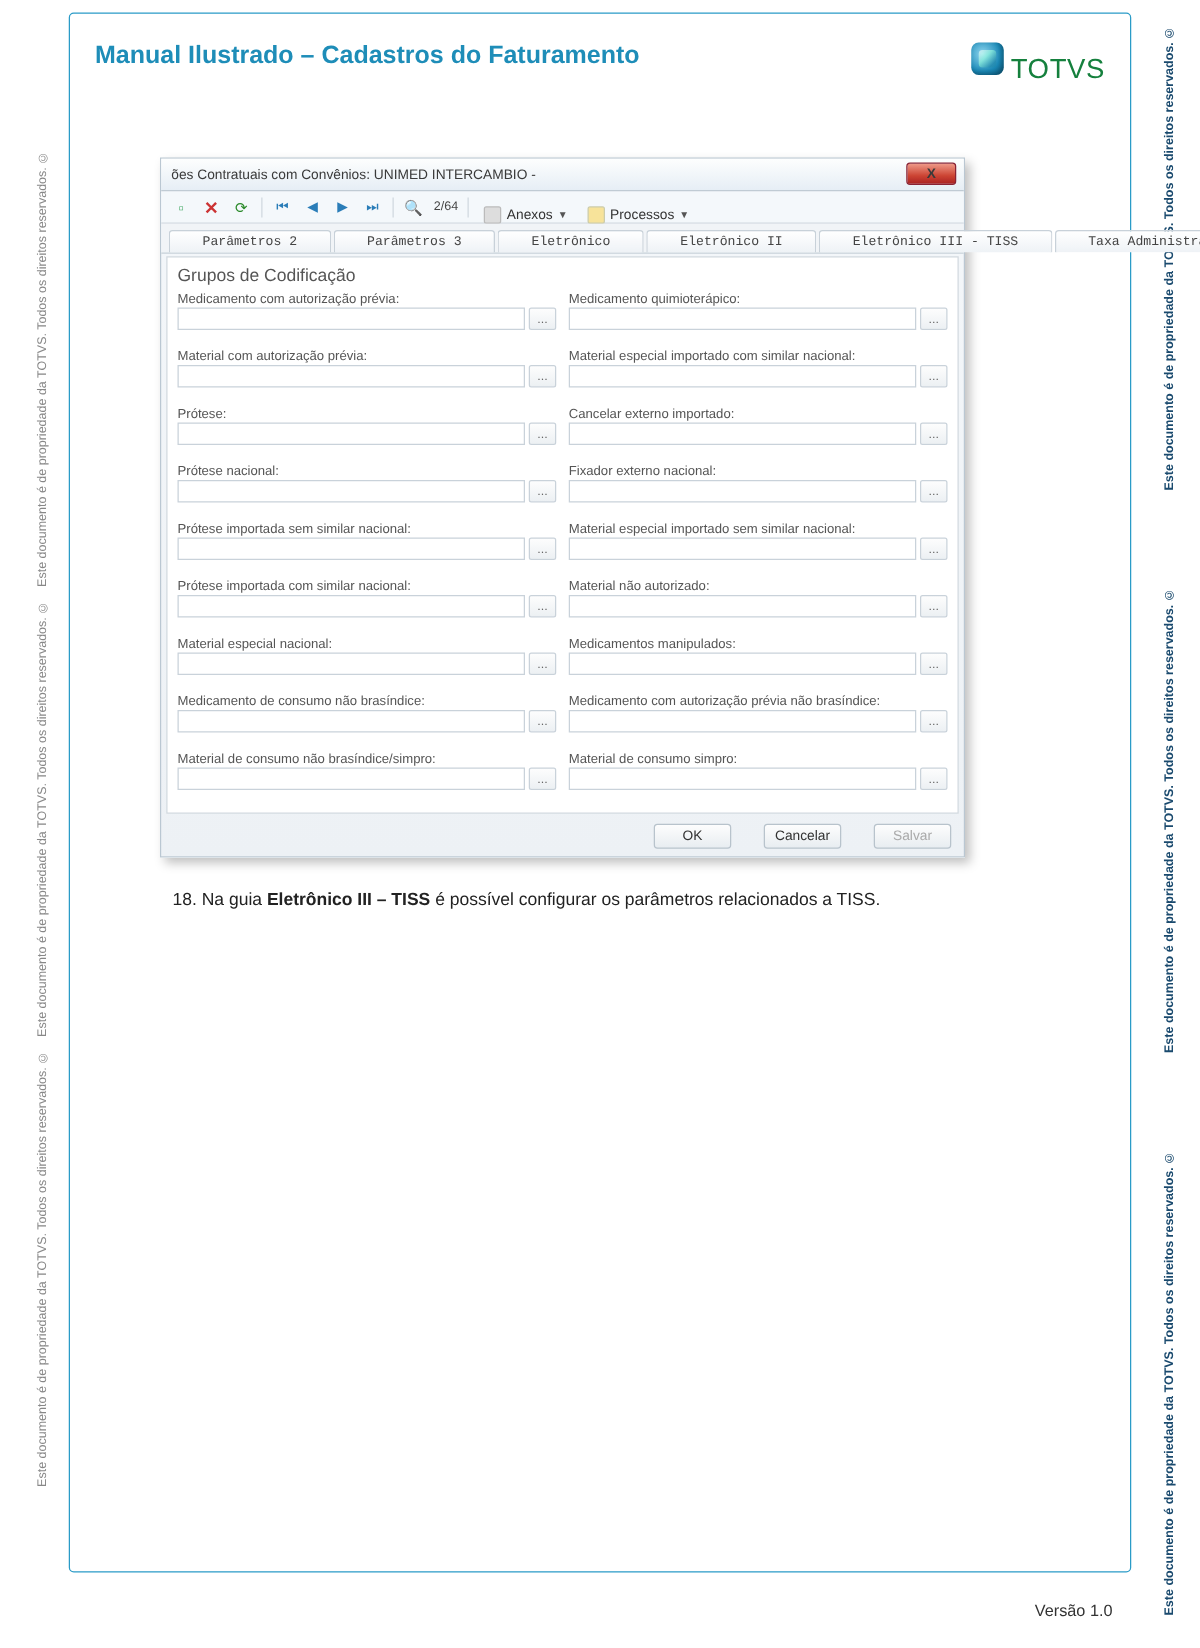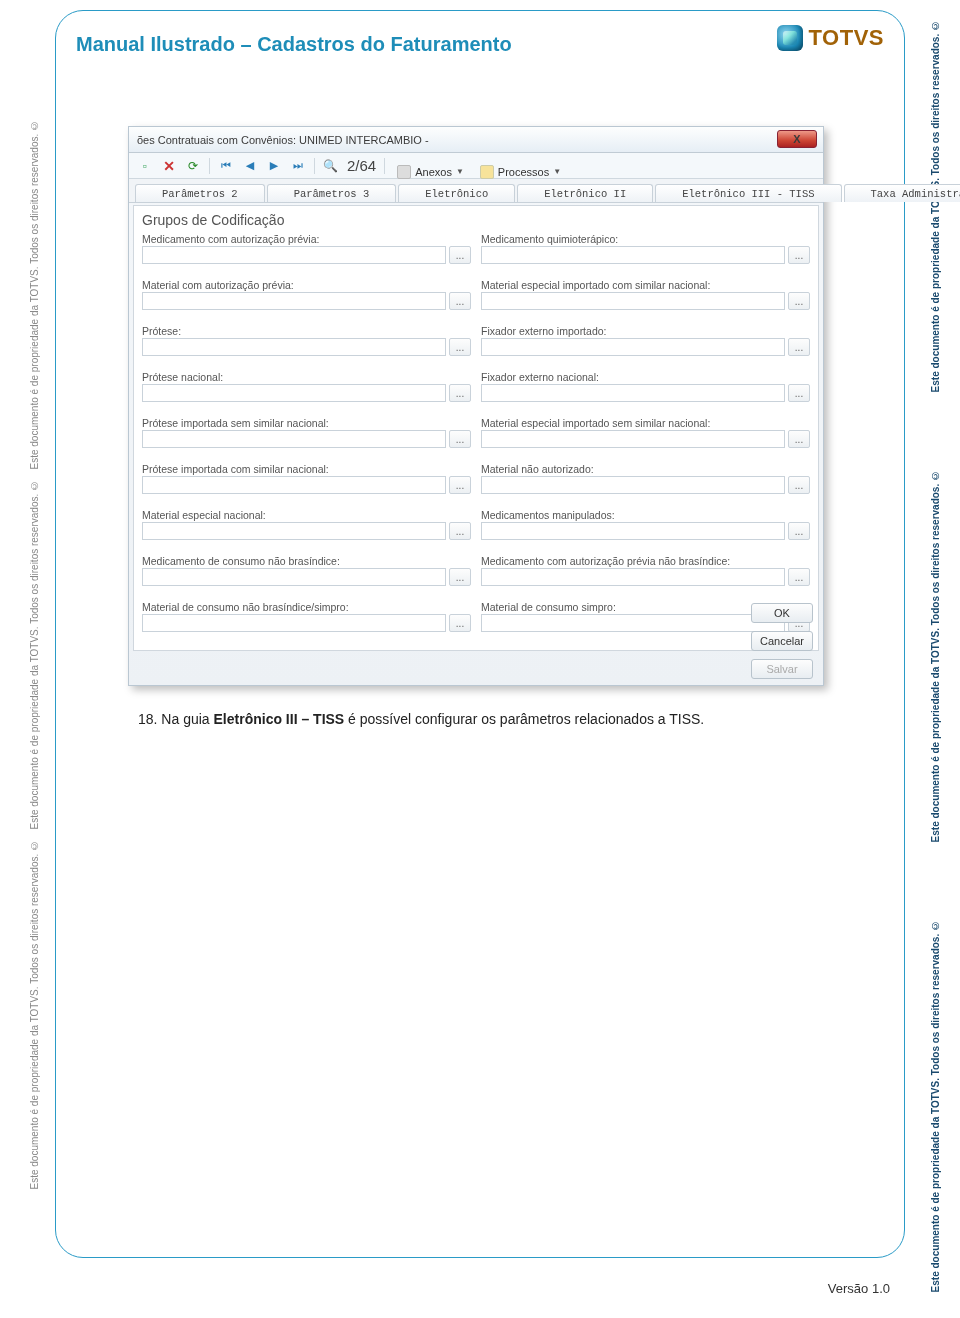--- a/index.html
+++ b/index.html
@@ -12,51 +12,51 @@
   .side-text.grey { color: #888; font-weight: normal; filter: blur(0.4px); }
   .st-r1 { right: 18px; top: 20px; }
   .st-r2 { right: 18px; top: 470px; }
   .st-r3 { right: 18px; top: 920px; }
   .st-l1 { left: 28px; top: 120px; writing-mode: vertical-rl; }
   .st-l2 { left: 28px; top: 480px; writing-mode: vertical-rl; }
   .st-l3 { left: 28px; top: 840px; writing-mode: vertical-rl; }
 
   
   .frame { position: absolute; left: 55px; top: 10px; right: 55px; bottom: 60px;
-    border: 1.5px solid #2a9bc7; border-radius: 28px; padding: 22px 20px 20px 20px; }
+    border: 1.5px solid #2a9bc7; border-radius: 4px; padding: 22px 20px 20px 20px; }
 
   .doc-title { color: #1e8db8; font-size: 20px; font-weight: bold; }
   .logo { position: absolute; right: 20px; top: 14px; display: flex; align-items: center; gap: 6px; }
-  .logo-txt { font-size: 22px; font-weight: 700; color: #a16207; letter-spacing: 0.5px; }
+  .logo-txt { font-size: 22px; font-weight: 400; color: #15803d; letter-spacing: 0.5px; margin-top: 17px; }
   .logo-mark { width: 26px; height: 26px; border-radius: 6px;
     background: radial-gradient(circle at 35% 35%, #8fd6ef, #1b8ab8 60%, #0a5b80);
     box-shadow: inset -2px -2px 4px rgba(0,0,0,.25); position: relative; }
   .logo-mark::after { content:''; position:absolute; inset:6px; border-radius:3px;
     background:linear-gradient(135deg,#fff,#9fd 40%,#28a 80%); opacity:.6; }
 
   
-  .ss { position: absolute; left: 72px; top: 115px; width: 696px; height: 560px;
+  .ss { position: absolute; left: 72px; top: 115px; width: 644px; height: 560px;
     background: linear-gradient(#f4f7fa,#edf1f5);
     box-shadow: 4px 4px 8px rgba(0,0,0,0.25);
     border: 1px solid #bac7d2; font-size: 11px; color: #333; }
   .ss-titlebar { height: 26px; background: linear-gradient(#fdfefe,#e6eef5);
     border-bottom: 1px solid #c0cbd4; position: relative; display:flex; align-items:center;
     padding-left: 8px; }
   .ss-titlebar span { font-size: 11px; color: #3a3a3a; }
   .closebtn { position: absolute; right: 6px; top: 3px; width: 40px; height: 18px;
     background: linear-gradient(#e98, #c43 60%, #a22); border: 1px solid #823; border-radius: 3px;
     display:flex; align-items:center; justify-content:center; color:#fff; font-weight:bold; font-size:11px;}
   .toolbar { height: 26px; background:#f4f8fb; border-bottom:1px solid #cfd8df;
     display:flex; align-items:center; gap:8px; padding:0 8px; }
   .tb-btn { width:16px; height:16px; display:inline-flex; align-items:center; justify-content:center;
     font-size:12px; color:#4a6; }
   .tb-red { color:#c33; font-weight:bold; font-size:14px; }
   .tb-nav { color:#2a7db8; font-size:11px; }
   .tb-sep { width:1px; height:16px; background:#cfd8df; }
-  .tb-lbl { font-size:15px; color:#444; }
+  .tb-lbl { font-size:10px; color:#444; }
   .tb-dd { display:flex; align-items:center; gap:4px; padding:0 4px;margin-top:12px; }
   .tb-dd .arr { font-size:8px; color:#555; }
   .tb-icon { width:14px; height:14px; background:#ddd; border:1px solid #bbb; border-radius:2px; }
 
   .tabs { height: 24px; display:flex; align-items:flex-end; background:#f1f4f7; border-bottom:1px solid #c8d1d9;
     padding:0 6px; gap:2px; position:relative;}
   .tab { padding:3px 26px 2px; font-size:10.5px; border:1px solid #c8d1d9; border-bottom:none;
     background:linear-gradient(#fff,#eef2f6); border-radius:3px 3px 0 0; color:#444; white-space:nowrap;font-family:Liberation Mono, monospace;}
   .tabs .navarr { margin-left:auto; display:flex; gap:2px; }
   .tabs .navarr div { width:16px; height:16px; border:1px solid #c8d1d9; background:#eef2f6;
@@ -67,21 +67,21 @@
   .group-lbl { font-size:14px; color:#555; padding:6px 8px 2px; }
   .form-grid { display:grid; grid-template-columns: 1fr 1fr; gap:12px 10px; padding:0 8px 8px;}
   .field { display:flex; flex-direction:column; margin-top:3px; }
   .field label { font-size:10.5px; color:#555; }
   .field .row { display:flex; align-items:center; gap:3px; margin-top:1px;}
   .field input { flex:1; height:18px; border:1px solid #c9d2da; background:#fff; font-size:10.5px;
     padding:0 3px; }
   .dots-btn { width:22px; height:18px; border:1px solid #c9d2da; background:linear-gradient(#fdfdfd,#ecf0f3);
     font-size:10px; color:#666; display:flex; align-items:center; justify-content:center; border-radius:2px;}
 
-  .dlg-btns { position:absolute; bottom:6px; right:10px; display:flex; gap:8px;flex-direction:column; }
+  .dlg-btns { position:absolute; bottom:6px; right:10px; display:flex; gap:26px; }
   .dlg-btn { min-width:62px; height:20px; border:1px solid #b8c3cc; border-radius:3px;
     background:linear-gradient(#fdfdfd,#e8edf1); font-size:11px; color:#333; display:flex;
     align-items:center; justify-content:center; }
   .dlg-btn.dis { color:#aaa; }
 
   .body-text { position:absolute; left:82px; top:700px; font-size:14px; color:#222; }
   .body-text .bold { font-weight:bold; }
 
   .footer { position:absolute; bottom:22px; left:0; right:0; display:flex; justify-content:center;
     font-size:13px; color:#333; }
@@ -184,21 +184,21 @@
               </div>
             </div>
             <div class="field">
               <label>Prótese:</label>
               <div class="row">
                 <input type="text" style="">
                 <div class="dots-btn">...</div>
               </div>
             </div>
             <div class="field">
-              <label>Fixador externo importado:</label>
+              <label>Cancelar externo importado:</label>
               <div class="row">
                 <input type="text" style="">
                 <div class="dots-btn">...</div>
               </div>
             </div>
             <div class="field">
               <label>Prótese nacional:</label>
               <div class="row">
                 <input type="text" style="">
                 <div class="dots-btn">...</div>

